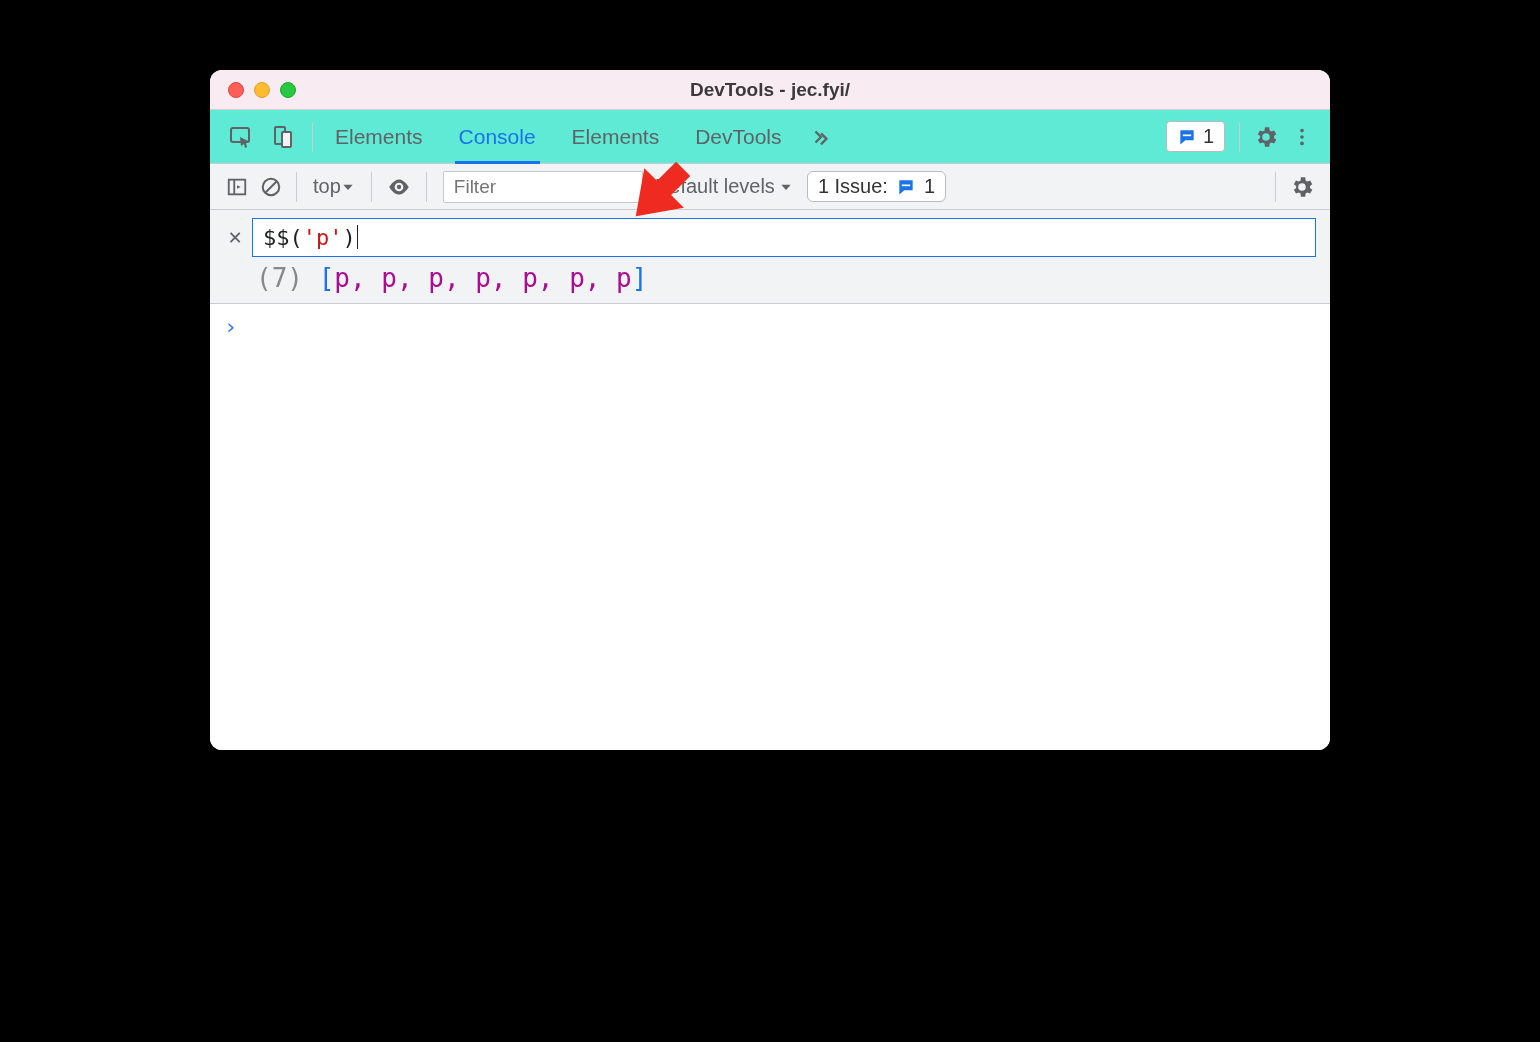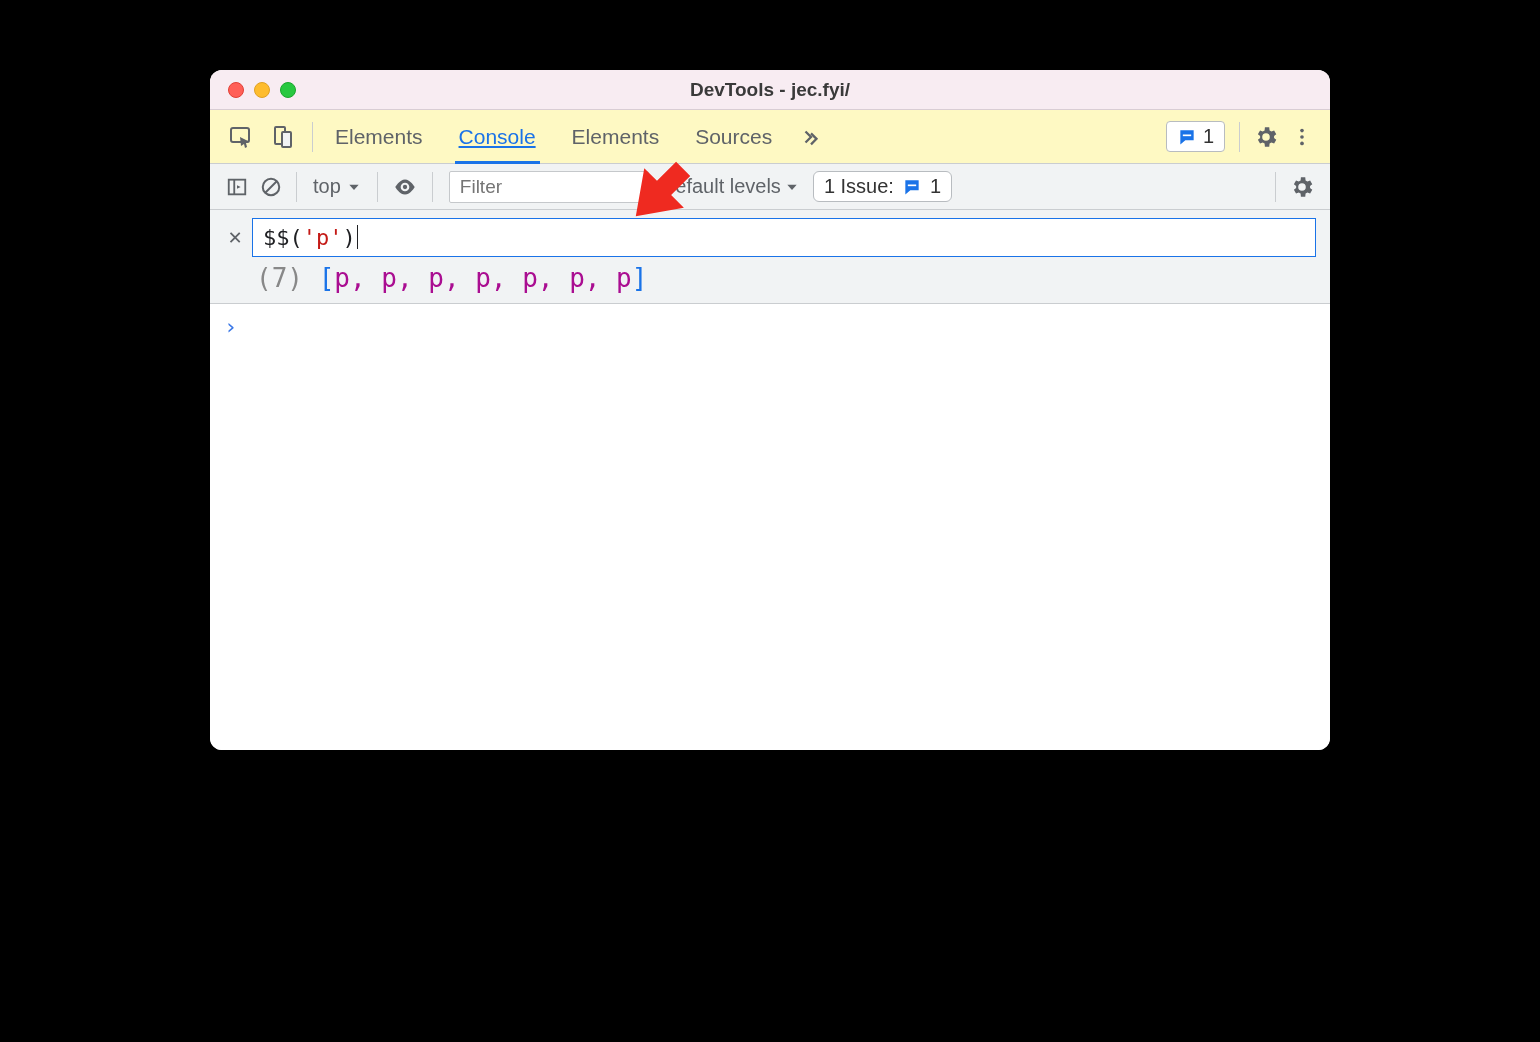--- a/index.html
+++ b/index.html
@@ -49,38 +49,38 @@
     left:0; right:0;
     text-align:center;
     font-size:19px;
     font-weight:600;
     color:#3a3a3a;
     pointer-events:none;
   }
   
   .tabbar {
     height: 54px;
-    background:#fef9c3;
+    background:#5eead4;
     border-bottom:1px solid #cacdd0;
     display:flex;
     align-items:center;
     padding: 0 10px;
     color:#5f6368;
     font-size:21px;
   }
   .tabbar .iconbtn {
     width:34px; height:34px;
     display:flex; align-items:center; justify-content:center;
     margin: 0 4px;
     color:#5f6368;
   }
   .vdiv { width:1px; height:30px; background:#cacdd0; margin:0 8px;}
   .tabs { display:flex; gap:28px; margin-left:10px;}
   .tab { padding: 0 4px; height:54px; display:flex; align-items:center; cursor:pointer; position:relative;}
-  .tab.active { color:#1a73e8;text-decoration:underline; }
+  .tab.active { color:#1a73e8; }
   .tab.active::after{
     content:""; position:absolute; left:0; right:0; bottom:0; height:3px; background:#1a73e8;
   }
   .spacer{flex:1;}
   .badge-btn{
     display:flex; align-items:center; gap:6px;
     border:1px solid #b8bcc0; border-radius:4px;
     padding:3px 10px; font-size:20px; color:#1a73e8;
     background:#fff;
     margin-right:6px;
@@ -92,21 +92,21 @@
   .console-toolbar{
     height:46px;
     background:#f1f3f4;
     border-bottom:1px solid #cacdd0;
     display:flex; align-items:center;
     padding:0 10px;
     font-size:20px; color:#5f6368;
   }
   .ctool{ display:flex; align-items:center; gap:6px; padding:0 6px;}
   .ctx-select{
-    display:flex;align-items:center;gap:6px;
+    display:flex;align-items:center;
     padding:2px 8px;
   }
   .filter-input{
     border:1px solid #c5c8cb; background:#fff;
     height:32px; width:200px; padding:0 10px;
     font-size:19px; color:#a16207;
     border-radius:2px;
     margin-left:8px;
   }
   .levels{ display:flex; align-items:center; gap:4px; margin-left:12px;}
@@ -201,21 +201,21 @@
       <div class="tab">
           <span>Elements</span>
         </div>
       <div class="tab active">
           <span>Console</span>
         </div>
       <div class="tab">
           <span>Elements</span>
         </div>
       <div class="tab">
-          <span>Sources</span>
+          <span>DevTools</span>
         </div>
     </div>
     <div class="iconbtn" style="margin-left:18px;">
       <svg width="22" height="22" viewBox="0 0 24 24" fill="none" stroke="currentColor" stroke-width="2.5">
         <path d="M6 9l6 6 6-6" transform="rotate(-90 12 12) translate(0 -3)"></path>
         <path d="M4 9l6 6 6-6" transform="rotate(-90 12 12) translate(0 3)"></path>
       </svg>
     </div>
     <div class="spacer"></div>
     <div class="badge-btn">

